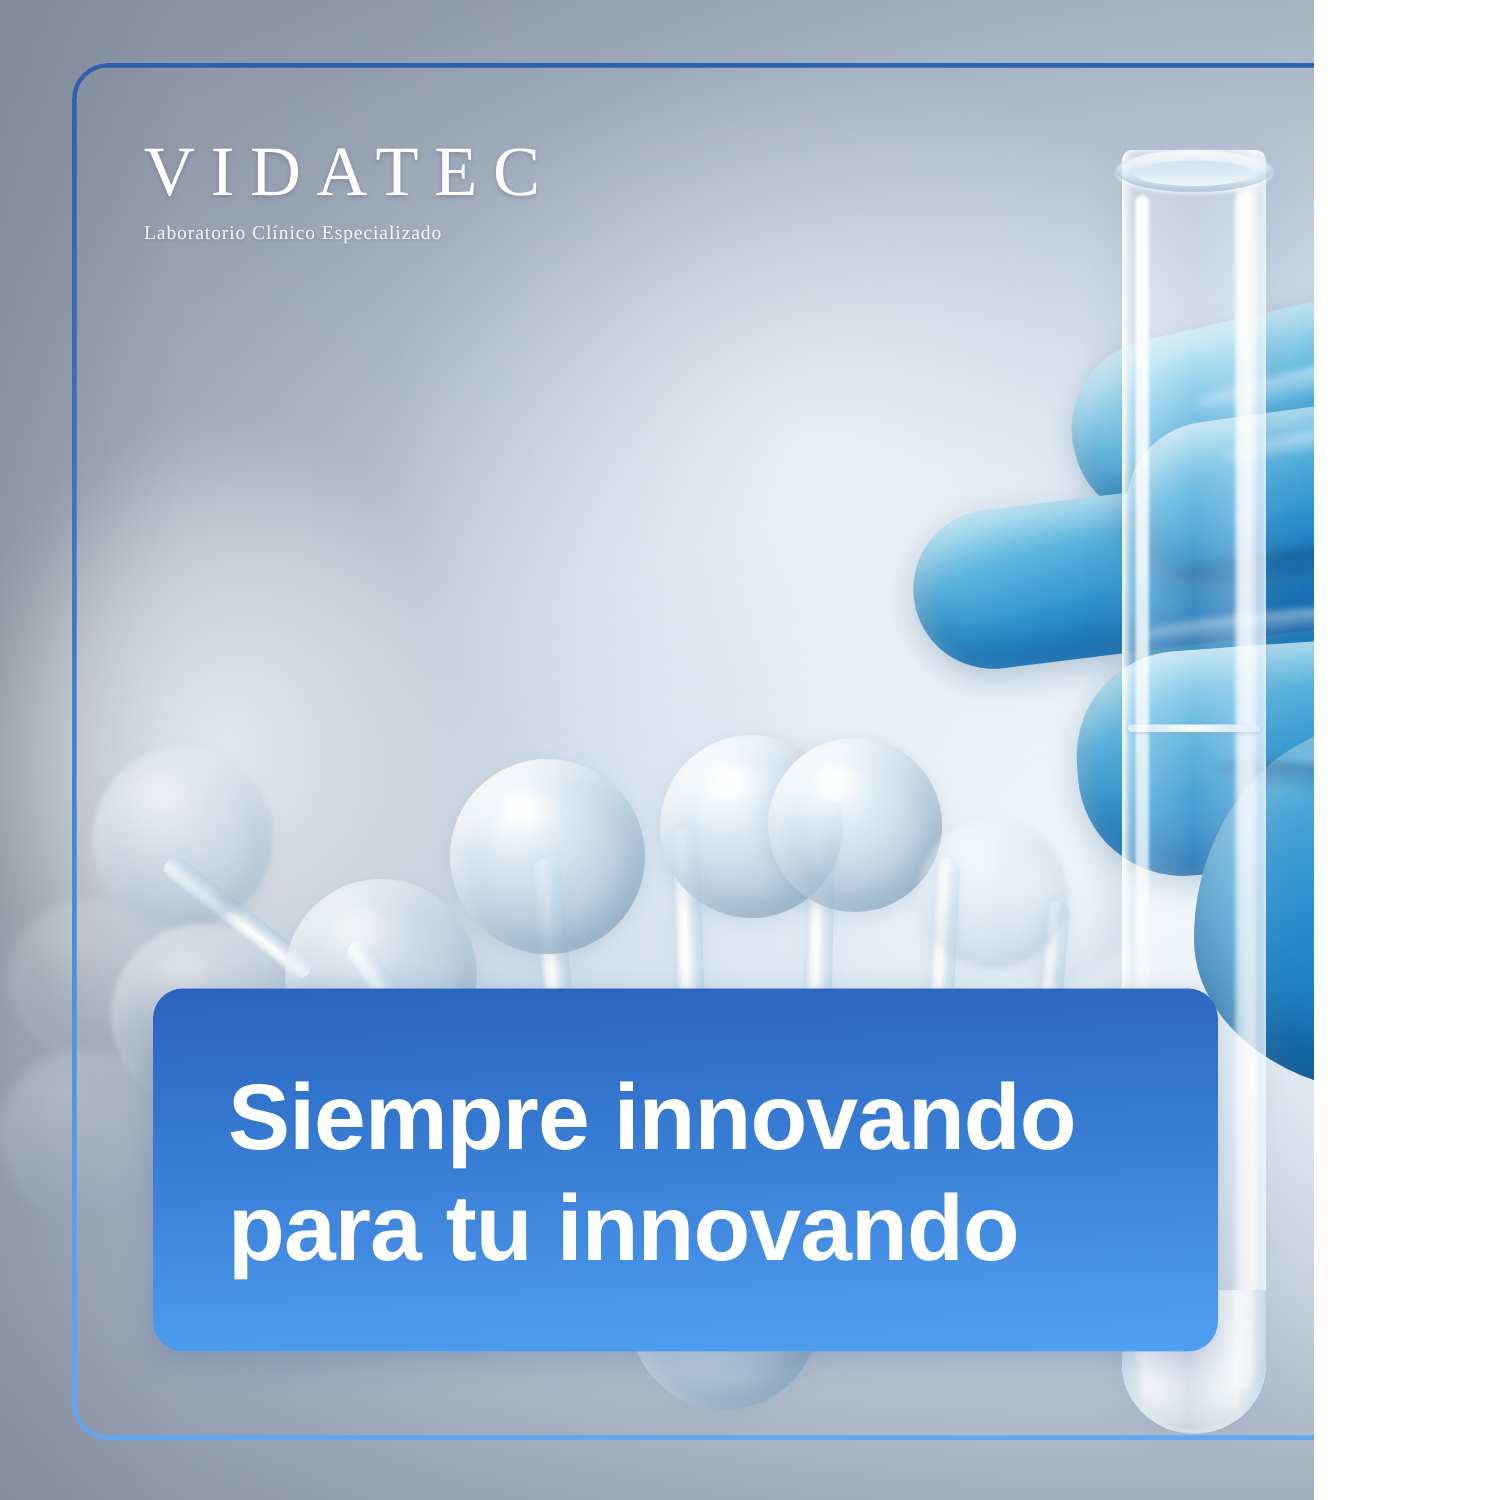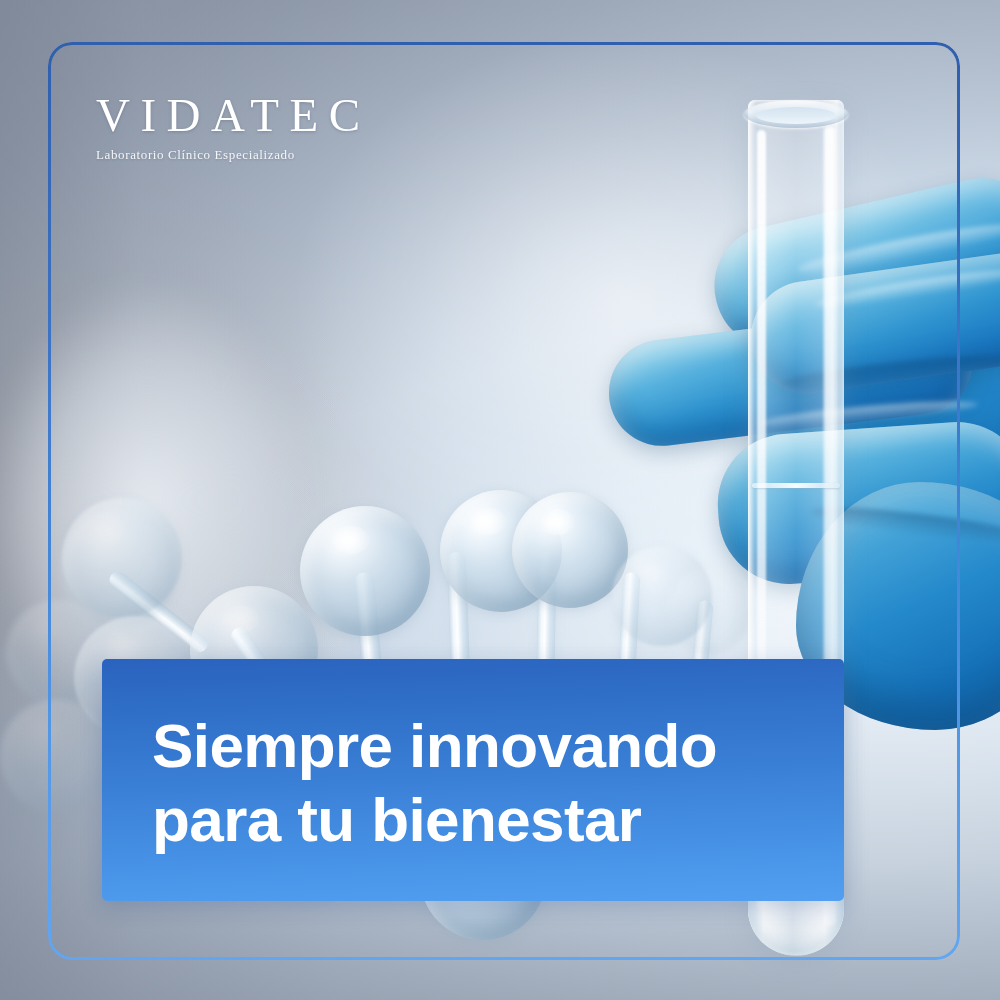--- a/index.html
+++ b/index.html
@@ -2,21 +2,21 @@
 <html><head>
 <meta charset="utf-8">
 <style>
   html, body {
     margin: 0;
     padding: 0;
     background: #ffffff;
   }
   #canvas {
     position: relative;
-    width: 1000px;
+    width: 876px;
     height: 1000px;
     overflow: hidden;
     font-family: "Liberation Sans", sans-serif;
     background: #a3abb8;
   }
 
   
   .bg-base {
     position: absolute;
     inset: 0;
@@ -272,24 +272,23 @@
     margin-top: 9px;
     text-shadow: 0 1px 2px rgba(70,86,108,0.30);
     white-space: nowrap;
   }
 
   
   .banner {
     position: absolute;
     left: 102px; top: 659px;
     width: 710px; height: 242px;
-    border-radius: 5px;
+    border-radius: 20px;
     background: linear-gradient(178deg, #2a63bf 0%, #3070c8 22%, #3a7fd6 48%, #4590e4 74%, #4e9bee 92%, #529ff1 100%);
     box-shadow: 0 6px 22px rgba(30,70,130,0.22);
-    padding-left: 32px;
   }
   .banner-text {
     position: absolute;
     left: 50px; top: 50px;
     width: 640px;
     color: #ffffff;
     font-family: "Liberation Sans", sans-serif;
     font-weight: bold;
     font-size: 62px;
     line-height: 74px;
@@ -372,17 +371,17 @@
   <div class="frame"></div>
 
   <div class="logo">
     <div class="logo-name">VIDATEC</div>
     <div class="logo-tagline">Laboratorio Clínico Especializado</div>
   </div>
 
   <div class="banner">
     <div class="banner-text">
       <span class="banner-line">Siempre innovando</span>
-      <span class="banner-line">para tu bienestar</span>
+      <span class="banner-line">para tu innovando</span>
     </div>
   </div>
 
 </div>
 
 </body></html>

